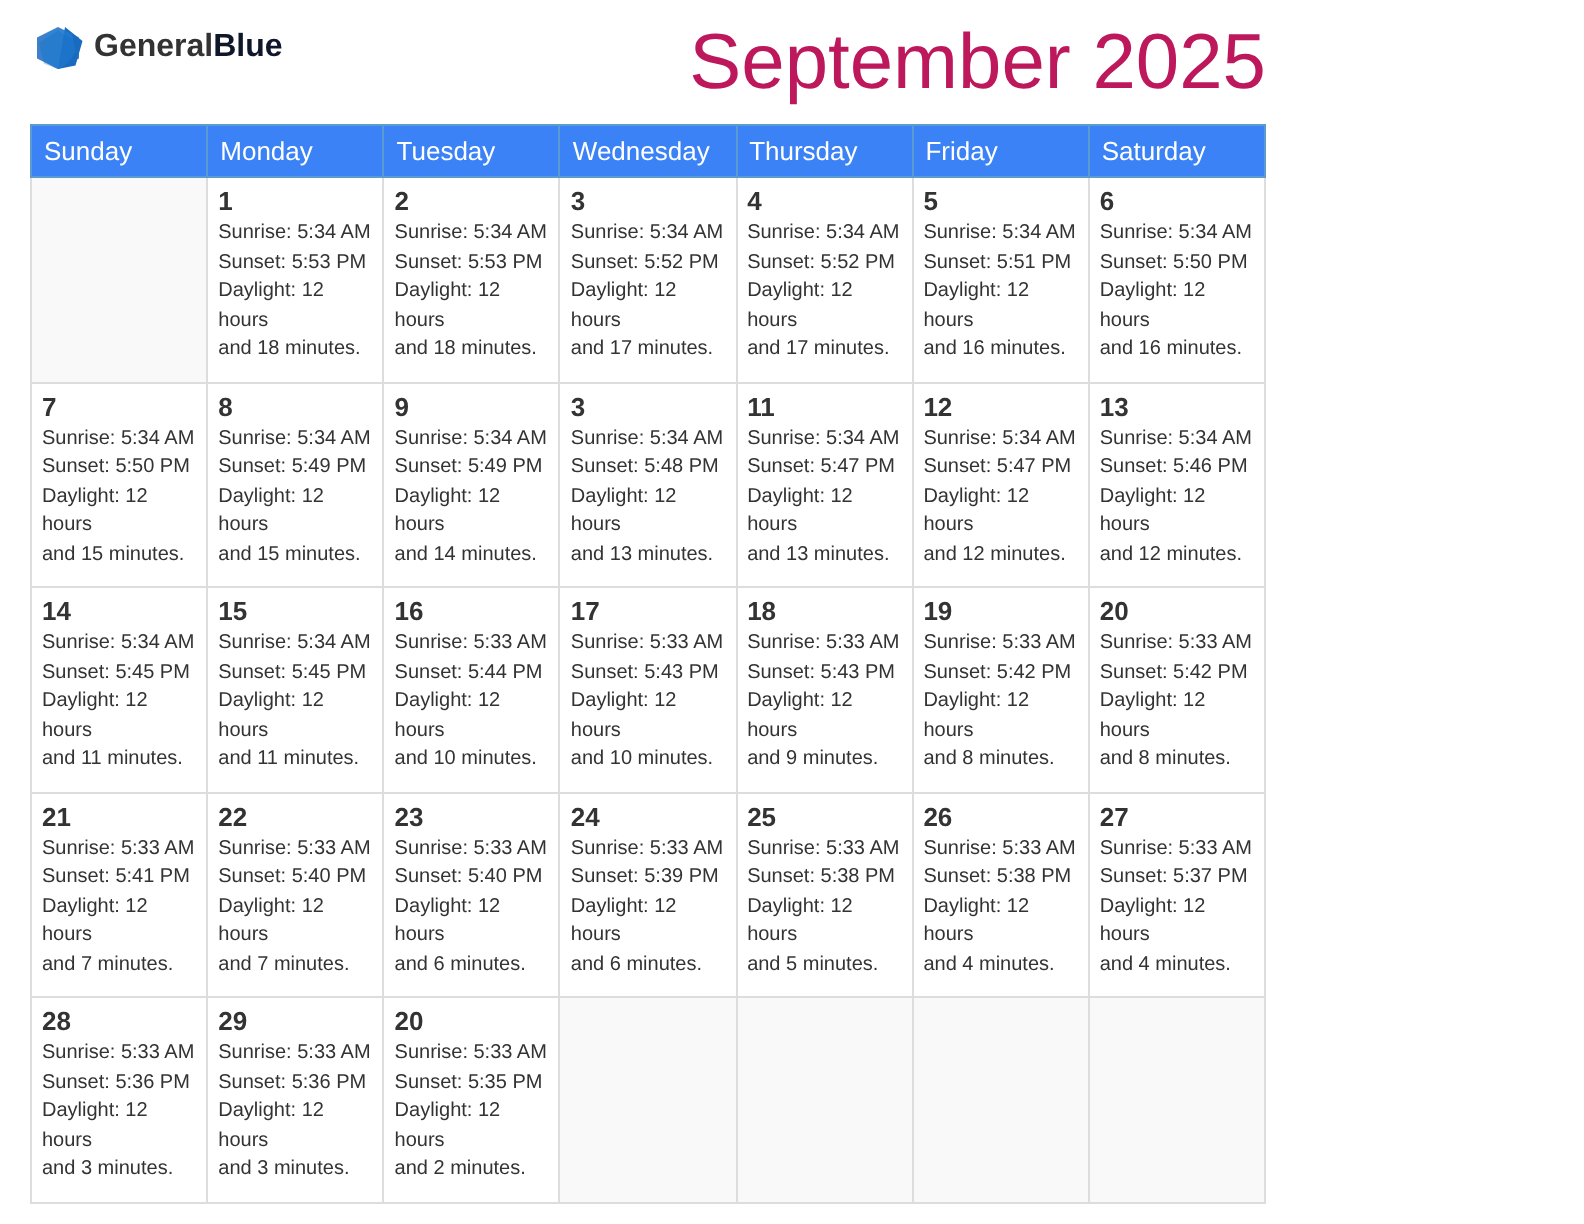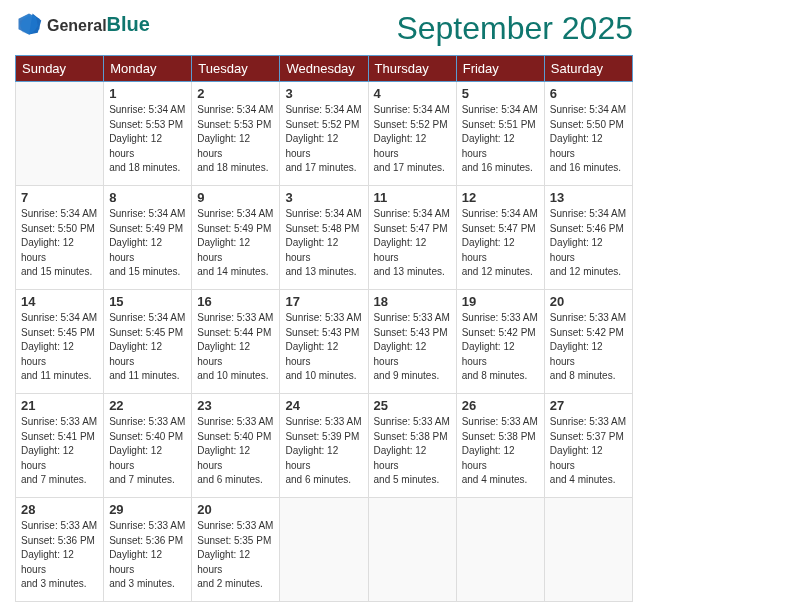--- a/index.html
+++ b/index.html
@@ -31,37 +31,37 @@
     .logo-general { color: #333; }
     .logo-blue { color: #1a6bbf; }
     .logo-icon {
       width: 28px;
       height: 28px;
     }
     .title-block {
       text-align: right;
     }
     .month-title {
-      font-size: 32px;
-      color: #0f766e;
+      font-size: 39px;
+      color: #be185d;
       font-weight: normal;
     }
     .location {
       font-size: 13px;
       color: #333;
     }
     .calendar {
       flex: 1;
       border: 1px solid #ccc;
       border-collapse: collapse;
       width: 100%;
       table-layout: fixed;
     }
     .calendar th {
-      background-color: #7f1d1d;
+      background-color: #3b82f6;
       color: #fff;
       text-align: left;
       padding: 5px 6px;
       font-size: 13px;
       font-weight: normal;
       border: 1px solid #5a9cd1;
     }
     .calendar td {
       vertical-align: top;
       padding: 4px 5px;
@@ -99,21 +99,21 @@
       <svg class="logo-icon" viewBox="0 0 32 32">
         <polygon points="16,4 28,10 28,22 16,28 4,22 4,10" fill="#1a6bbf" opacity="0.85"></polygon>
         <polygon points="20,4 30,12 26,26 16,28" fill="#1a6bbf"></polygon>
         <polygon points="16,4 30,12 26,26 16,30 6,26 2,12" fill="none" stroke="#1a6bbf" stroke-width="0"></polygon>
         <path d="M10,8 Q16,3 24,8 L26,18 Q22,26 16,28 Q10,26 6,18 Z" fill="#2288dd" opacity="0.5"></path>
         <path d="M16,6 L27,13 L24,25 L16,28 L8,25 L5,13 Z" fill="#1a6bbf" opacity="0.3"></path>
       </svg>
       <div>
         <div style="display:flex; align-items:baseline; gap:0px;">
           <span class="logo-general" style="font-size:16px; font-weight:bold; color:#333;">General</span>
-          <span class="logo-blue" style="font-size:20px; font-weight:bold; color:#0f766e;">Blue</span>
+          <span class="logo-blue" style="font-size:16px; font-weight:bold; color:#0f172a;">Blue</span>
         </div>
       </div>
     </div>
     <div class="title-block">
       <div class="month-title">September 2025</div>
     </div>
   </div>
 
   <table class="calendar">
     <thead>

